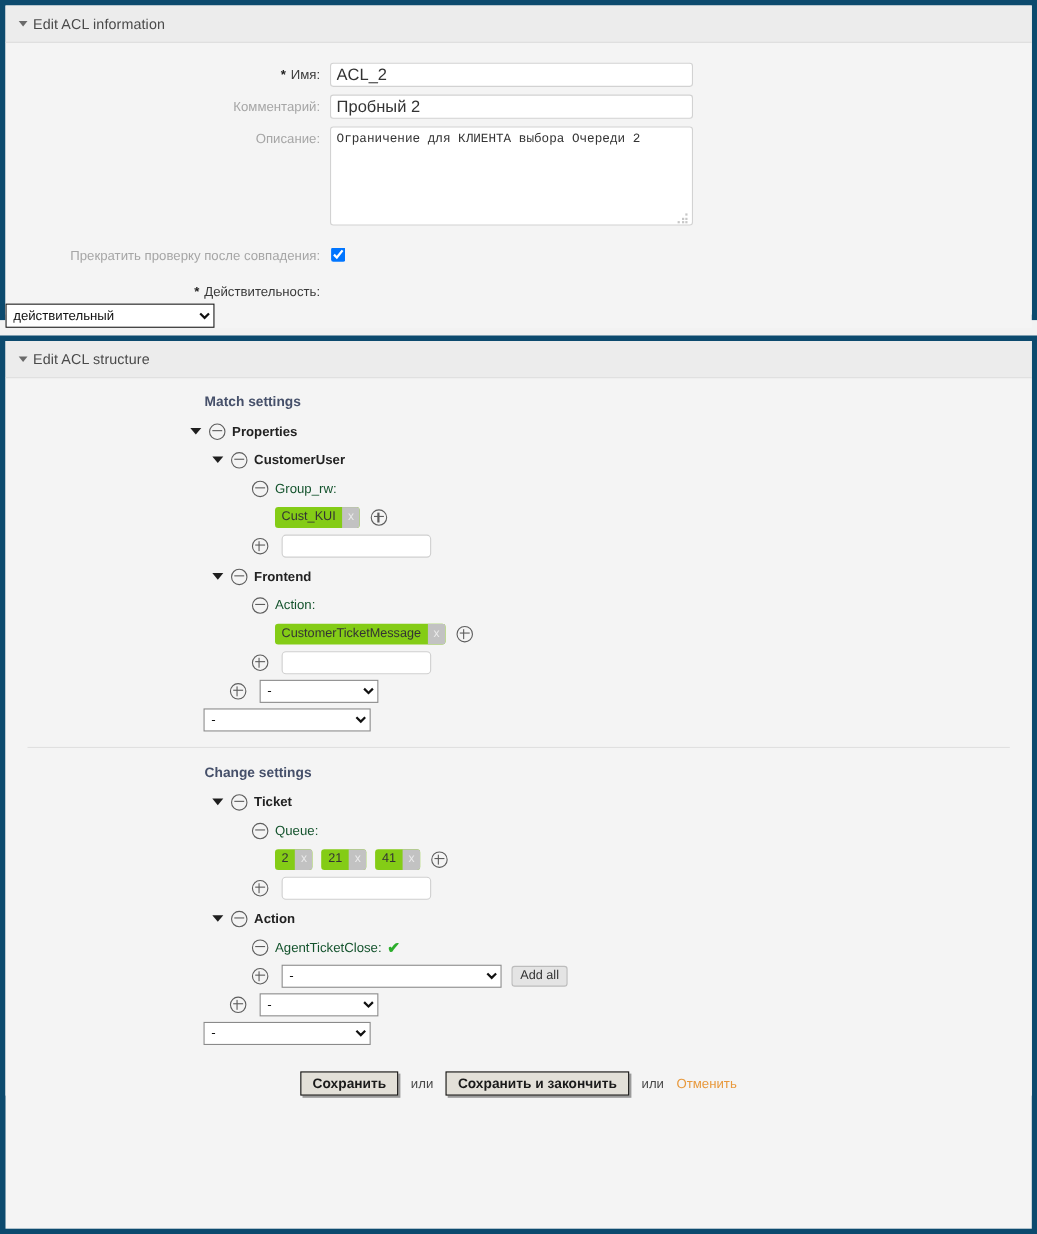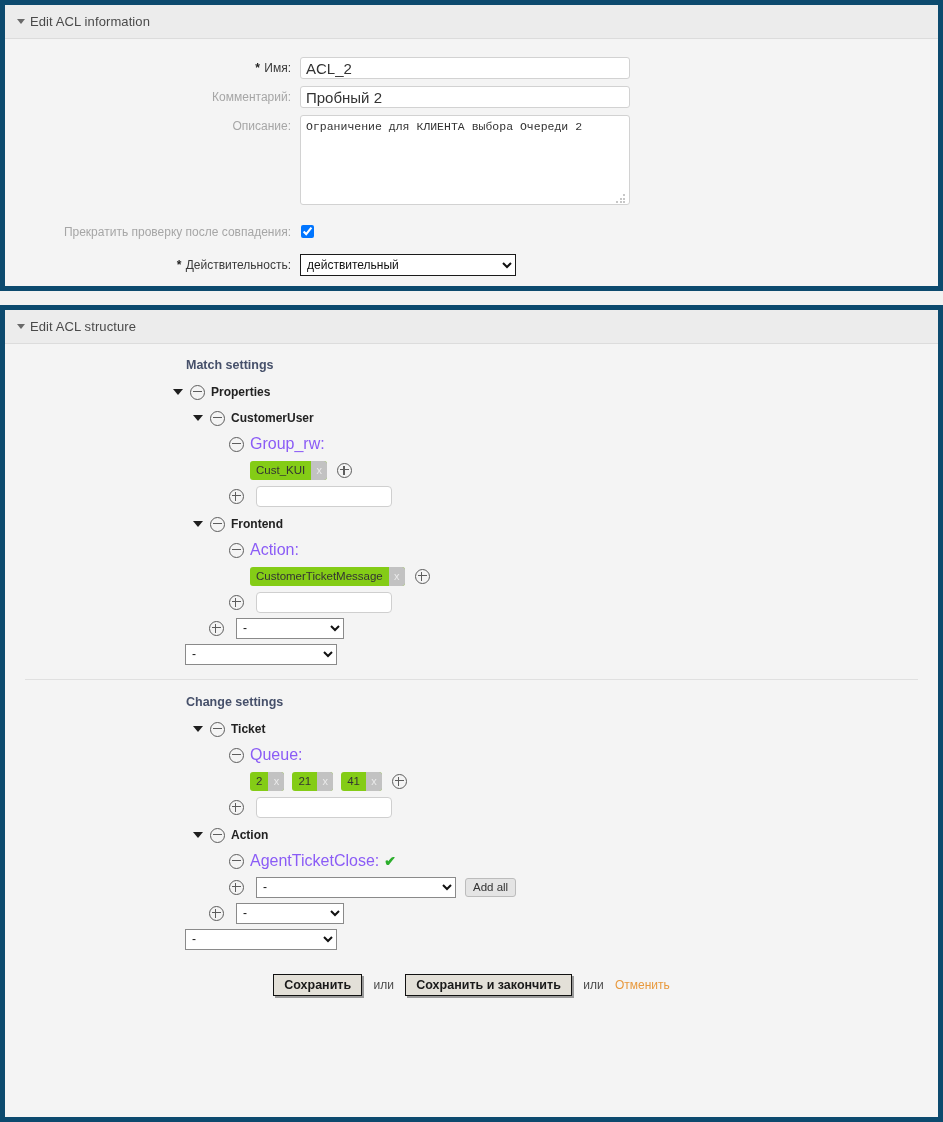--- a/index.html
+++ b/index.html
@@ -171,21 +171,21 @@
     background: #5d5d5d;
   }
   .circ.plus::before {
     content: "";
     position: absolute;
     top: 2px; bottom: 2px; left: 5px;
     width: 1.4px;
     background: #5d5d5d;
   }
   .node-b { font-weight: bold; font-size: 12px; color: #222; }
-  .node-n { font-size: 16px; color: #8b5cf6; }
+  .node-n { font-size: 12px; color: #14532d; }
 
   .tag {
     display: inline-flex;
     align-items: flex-start;
     height: 19px;
     background: #84cc16;
     border-radius: 3px;
     margin-right: 8px;
     overflow: hidden;
     font-size: 11.5px;
@@ -310,25 +310,25 @@
               <i style="left:7px;top:7px;"></i>
           </span>
         </div>
       </div>
 
       <div class="form-row" style="margin-top:13px;">
         <div class="lbl">Прекратить проверку после совпадения:</div>
         <input class="cb" type="checkbox" checked="" style="">
       </div>
 
-      <div class="form-row" style="margin-top:11px;">
+      <div class="form-row" style="margin-top:11px;flex-direction:column;">
         <div class="lbl req"><span class="star">*</span>
           <span>Действительность:</span>
         </div>
-        <select class="sel sel-dark" style="width:216px;">
+        <select class="sel sel-dark" style="width:190px;">
           <option>действительный</option>
         </select>
       </div>
 
     </div>
   </div>
 
   <div class="widget" style="position:absolute;left:0;top:305px;width:943px;height:817px;">
 
     <div class="widget-header">

